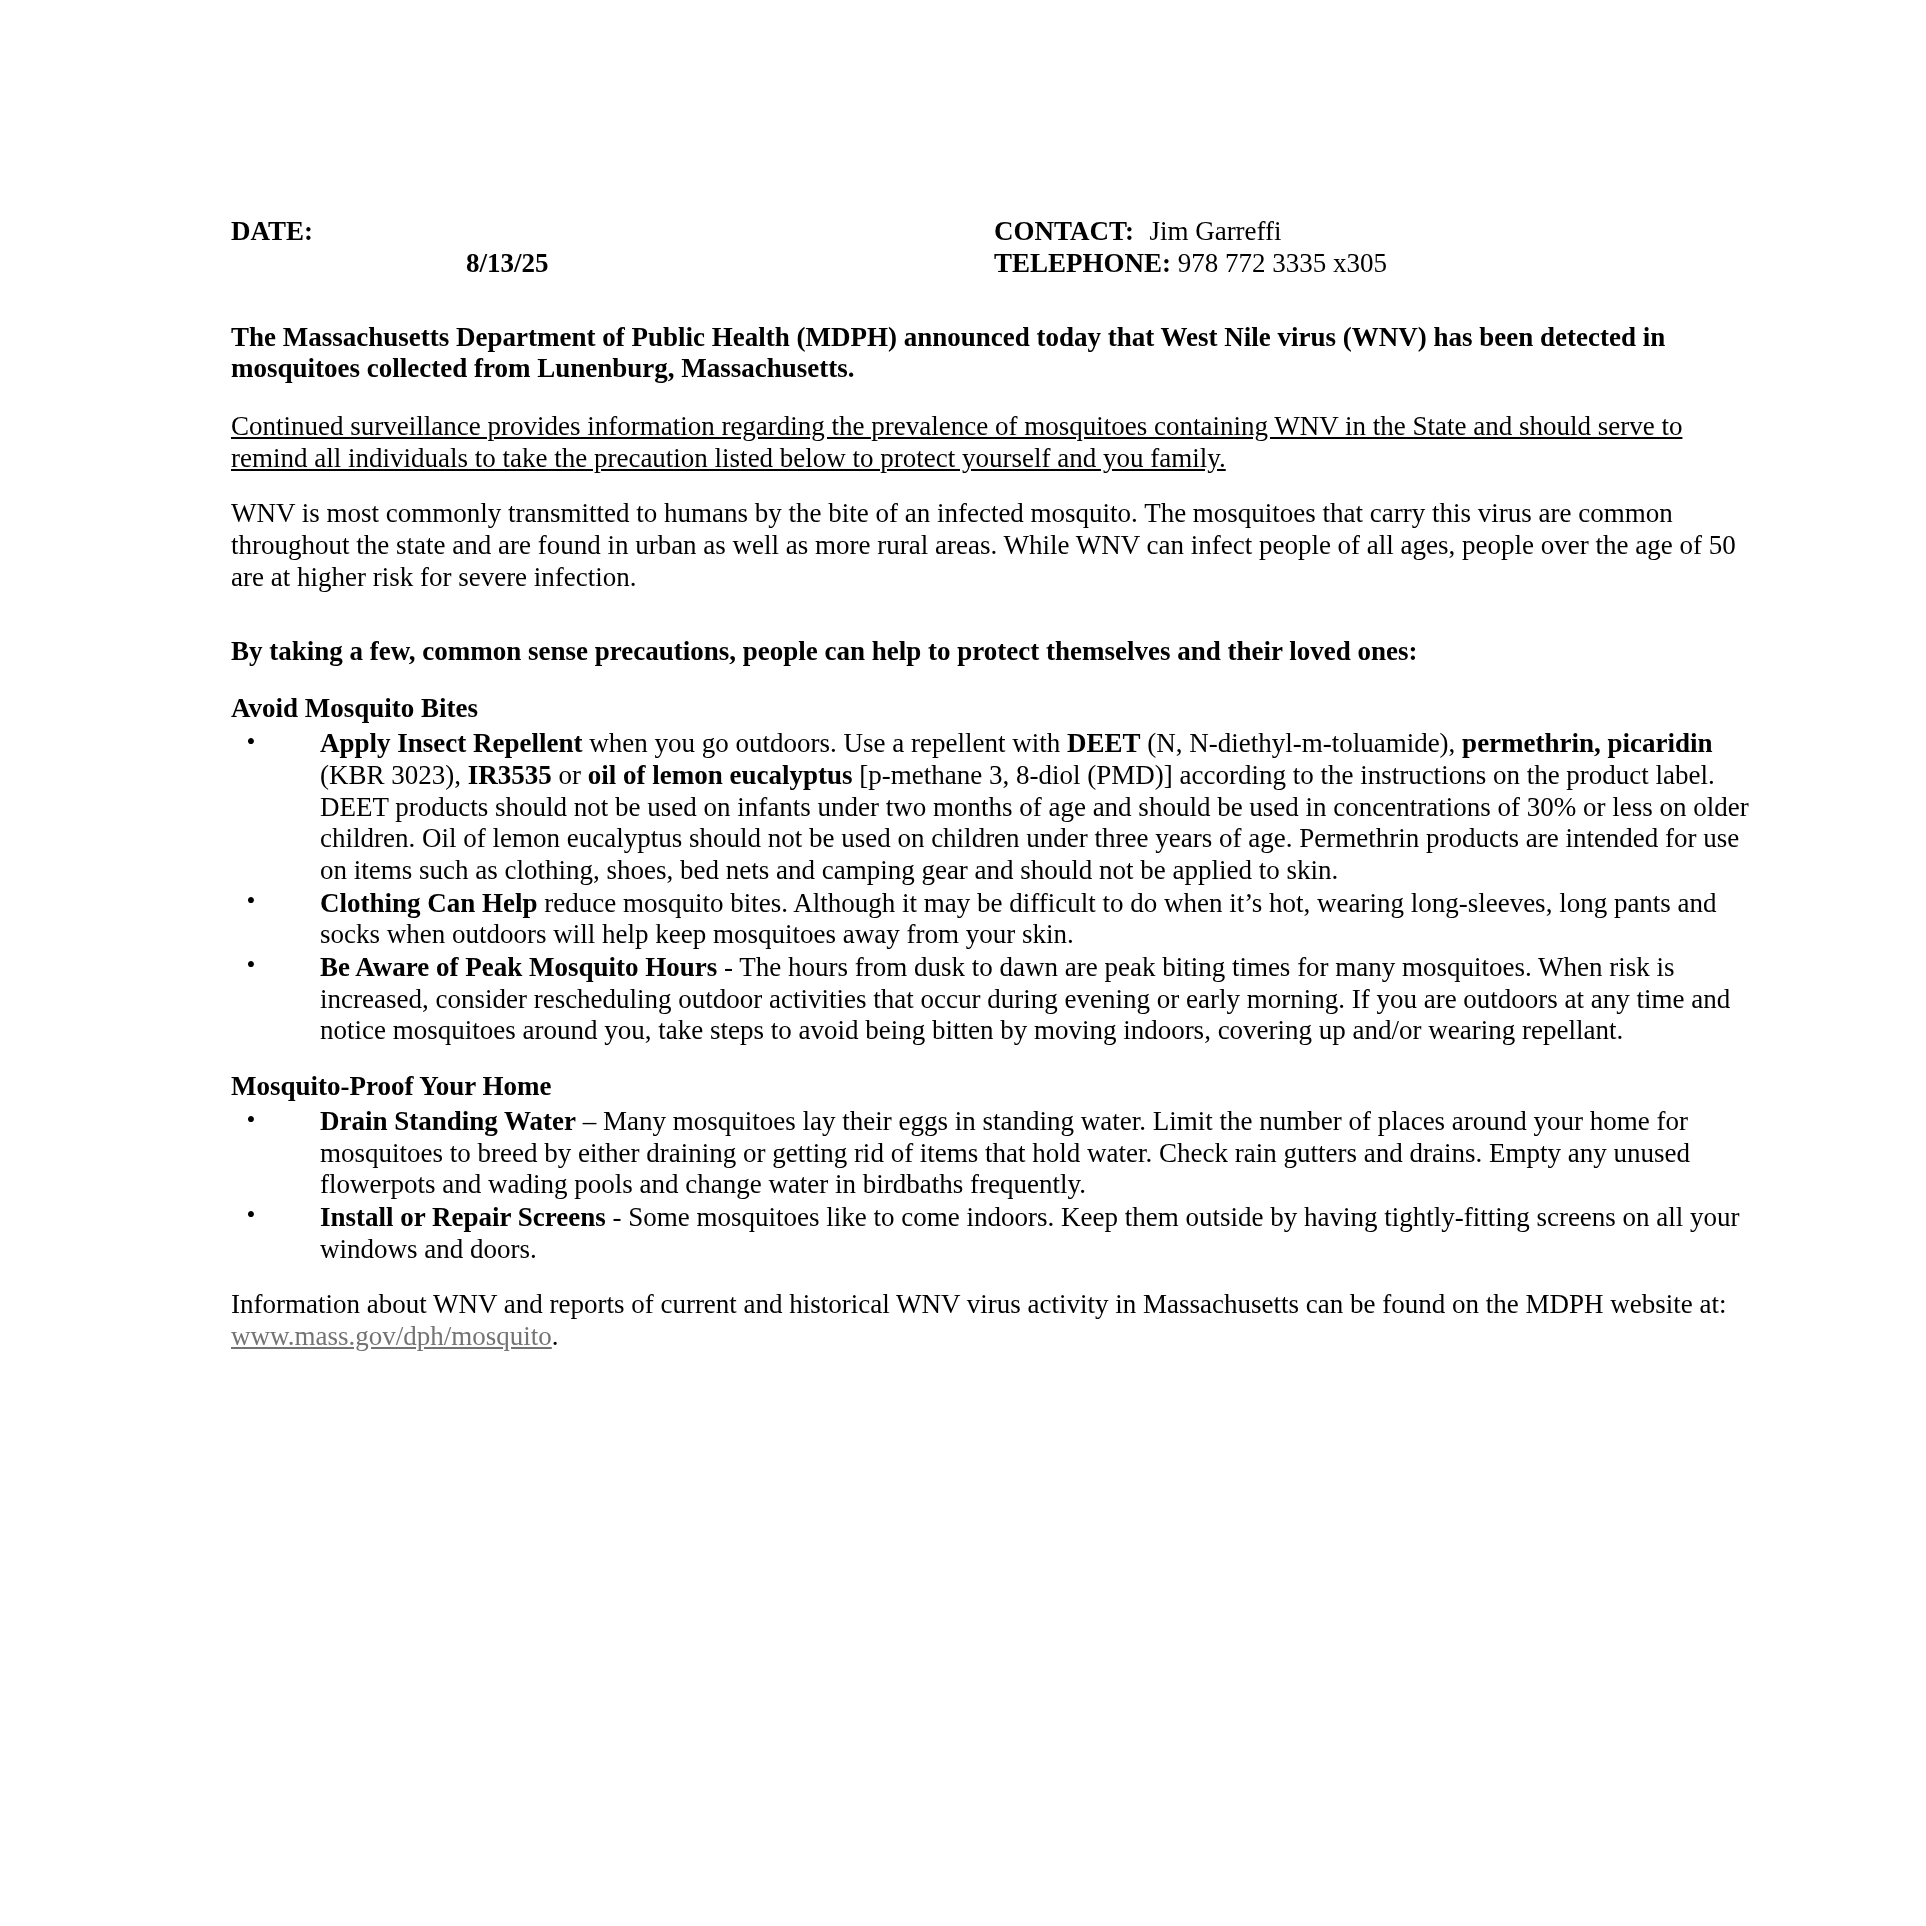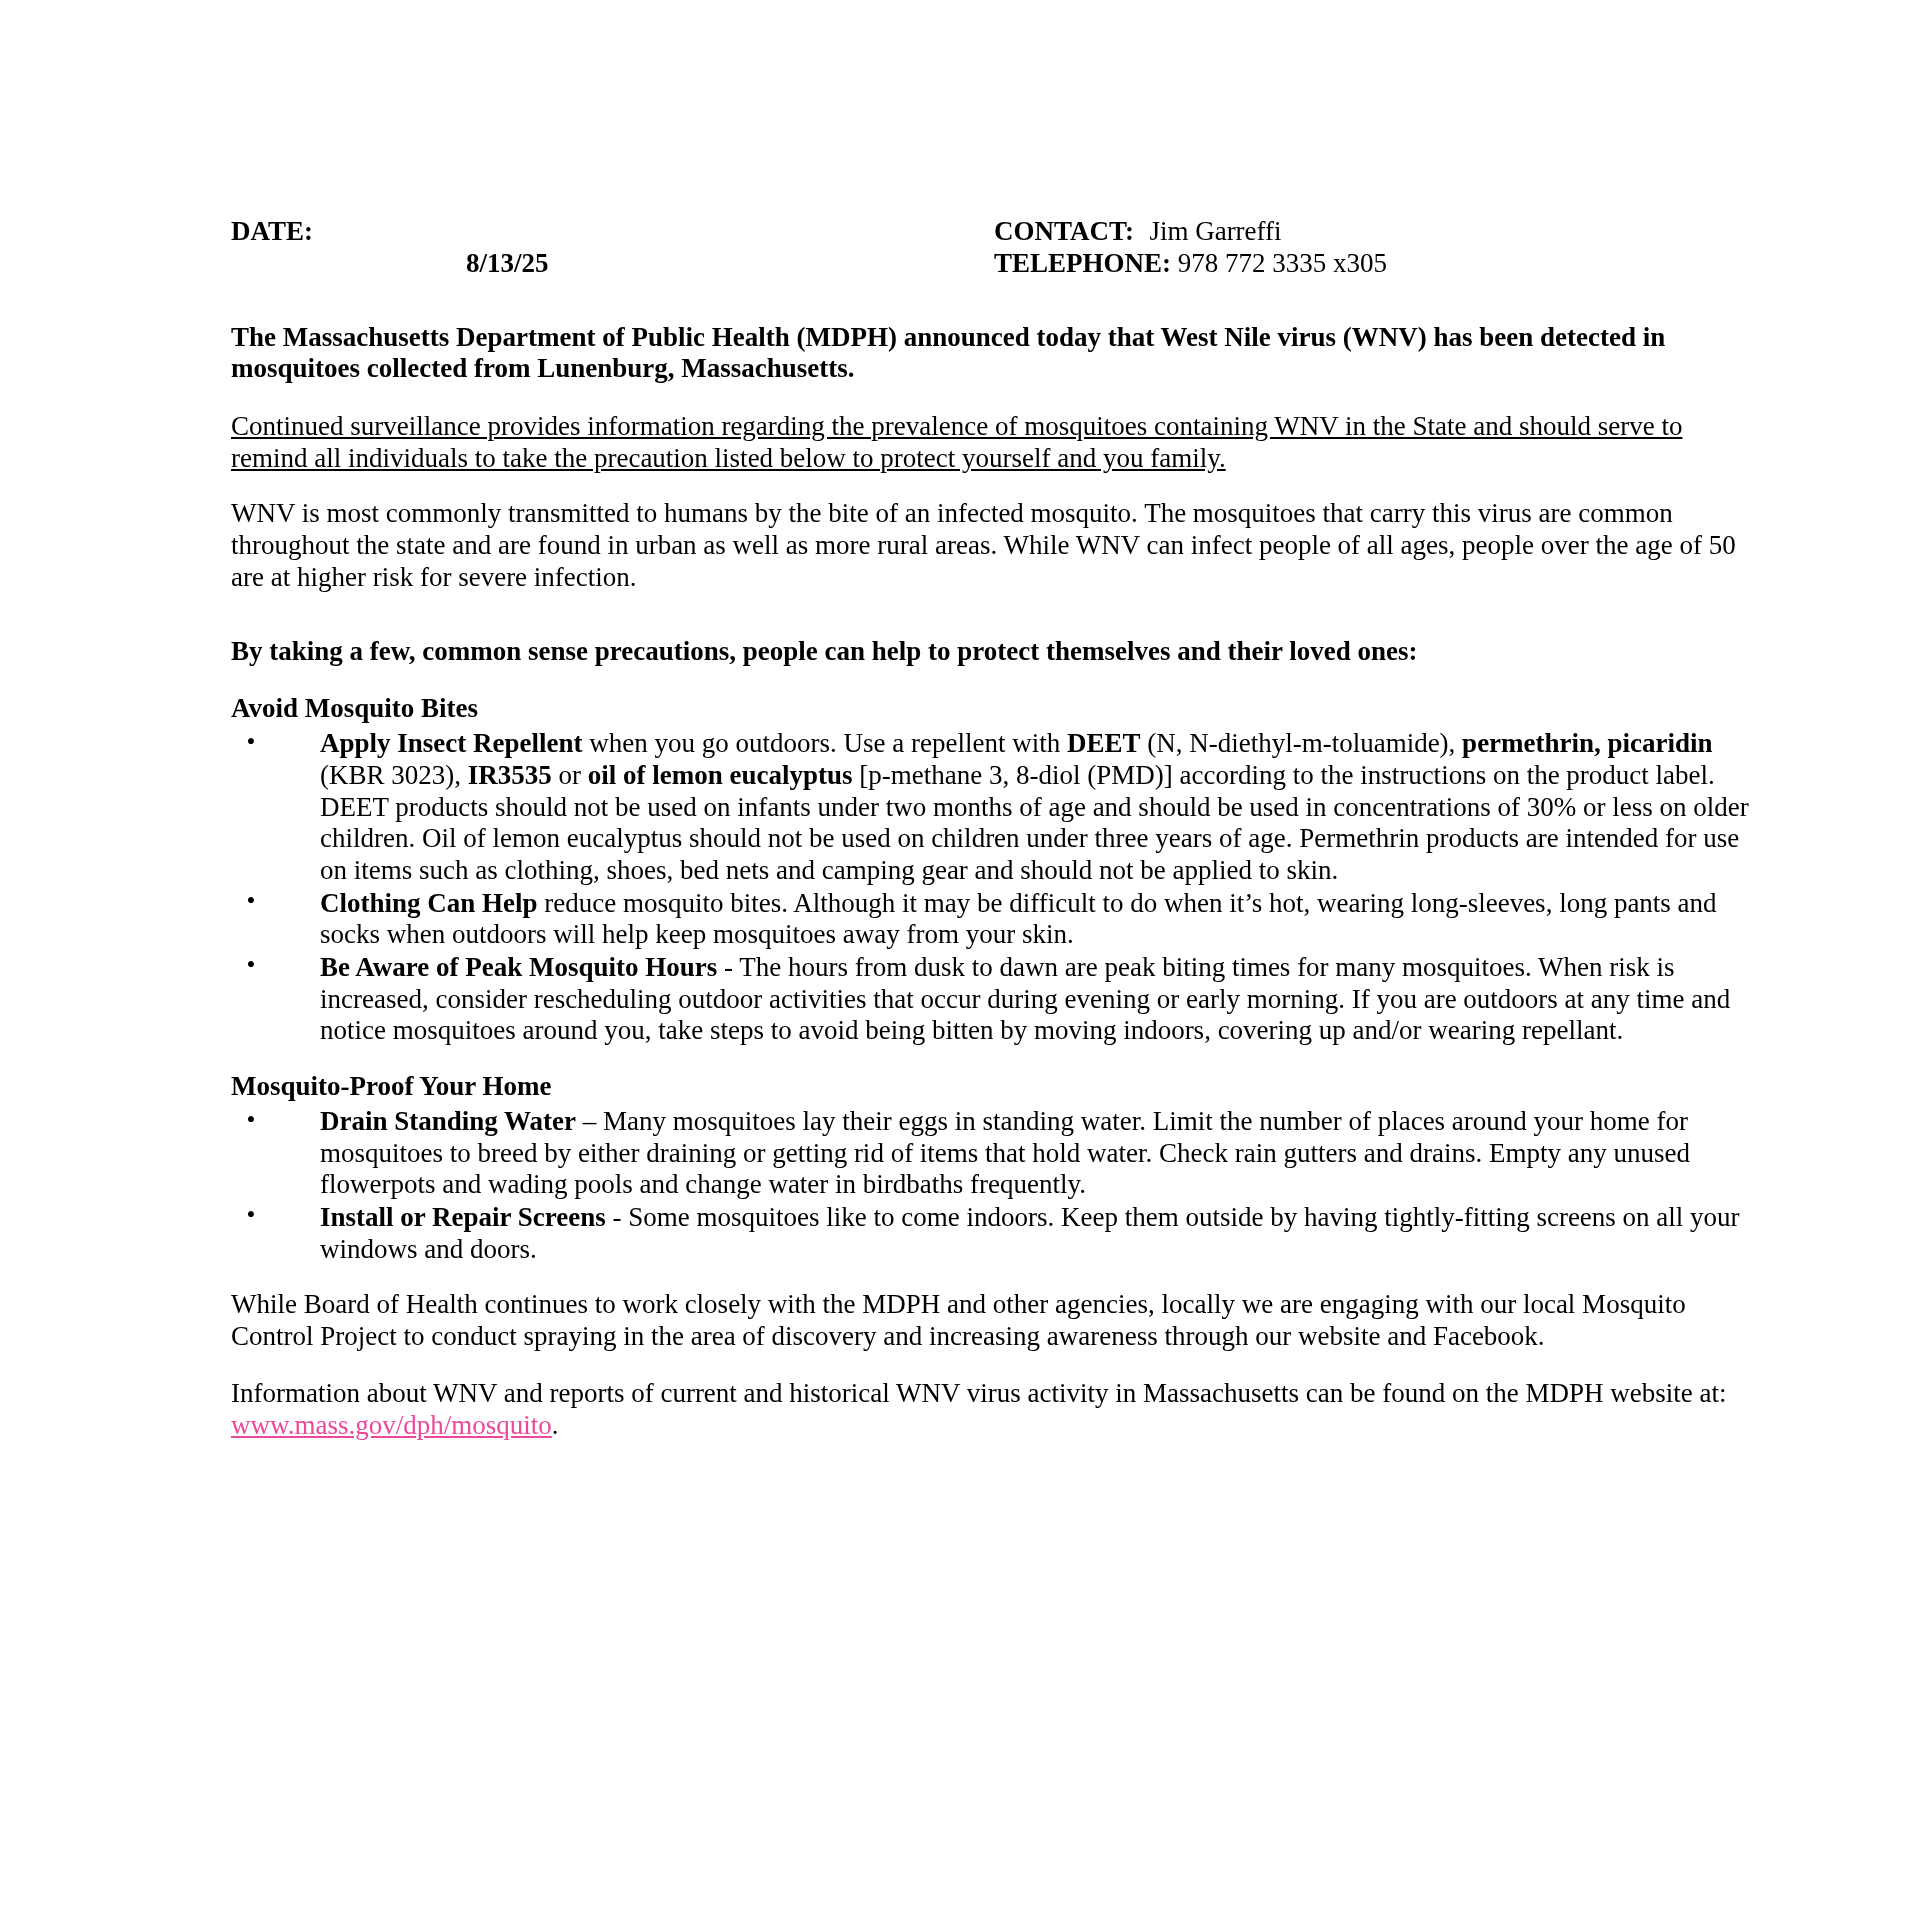--- a/index.html
+++ b/index.html
@@ -90,21 +90,21 @@
   ul.bullets li::before {
     content: "\2022";
     position: absolute;
     left: 15.4px;
     top: -1.5px;
     font-size: 25.4px;
     line-height: 1.175;
   }
   .b { font-weight: bold; }
   a.link {
-    color: #ec4899;
+    color: #737373;
   }
   .justish { text-align: justify; text-align-last: left; }
 </style>
 </head>
 <body>
 
 <div class="page">
 
 
   <div class="meta-row">
@@ -146,18 +146,17 @@
   <h2 class="section">Mosquito-Proof Your Home</h2>
   <ul class="bullets">
     <li>
       <span class="b">Drain Standing Water</span><span> – Many mosquitoes lay their eggs in standing water. Limit the number of places around your home for mosquitoes to breed by either draining or getting rid of items that hold water. Check rain gutters and drains. Empty any unused flowerpots and wading pools and change water in birdbaths frequently.</span>
     </li>
     <li>
       <span class="b">Install or Repair Screens</span><span> - Some mosquitoes like to come indoors. Keep them outside by having tightly-fitting screens on all your windows and doors.</span>
     </li>
   </ul>
 
-  <p class="body spaced">While Board of Health continues to work closely with the MDPH and other agencies, locally we are engaging with our local Mosquito Control Project to conduct spraying in the area of discovery and increasing awareness through our website and Facebook.</p>
 
   <p class="body"><span>Information about WNV and reports of current and historical WNV virus activity in Massachusetts can be found on the MDPH website at: </span><a class="link" href="#">www.mass.gov/dph/mosquito</a><span>.</span></p>
 
 </div>
 
 
 </body></html>

